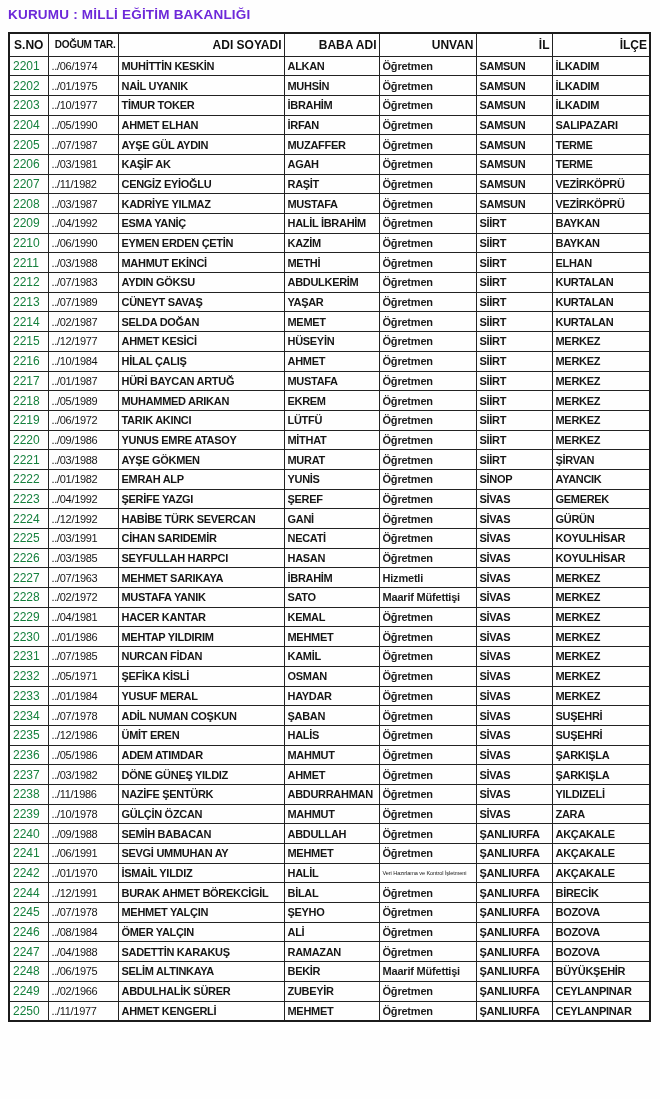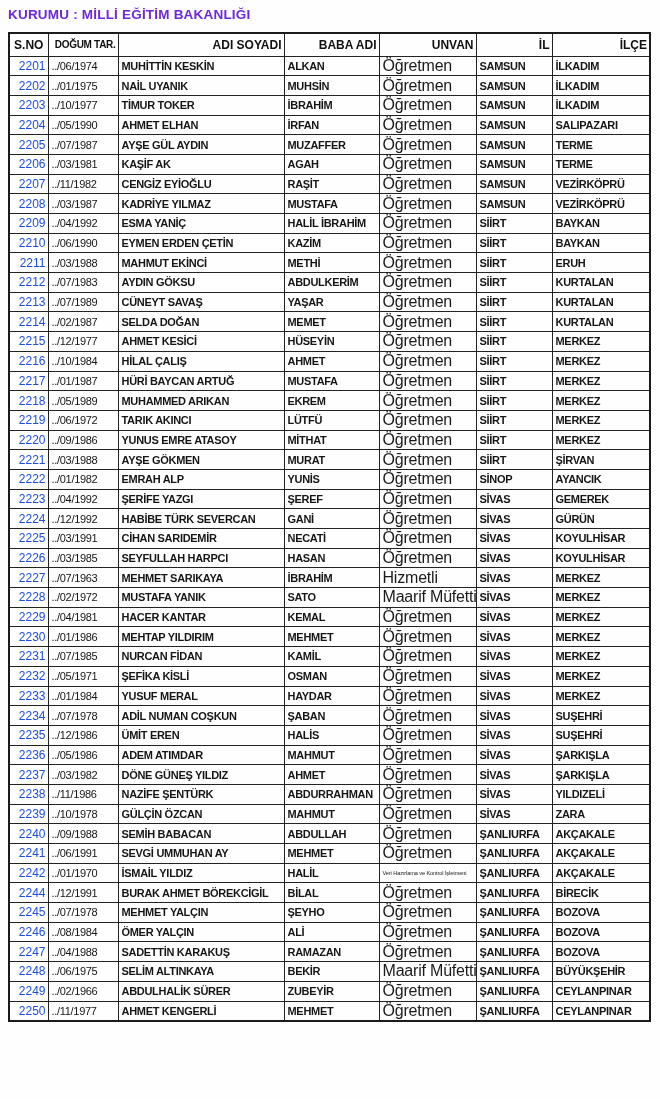--- a/index.html
+++ b/index.html
@@ -47,46 +47,46 @@
   thead th {
     font-size: 12px;
     font-weight: 700;
     text-align: right;
     color: #101010;
   }
   thead th.col-sno { text-align: center; padding: 0 1px; }
   thead th.col-date { font-size: 10px; letter-spacing: -0.3px; padding-left: 2px; }
 
   td.col-sno {
-    text-align: right;
+    text-align: left;
     font-size: 12px;
     font-weight: 400;
     padding: 0 1px;
-    color: #1d4ed8;
+    color: #15803d;
     margin-top: 24px;
   }
   td.col-date {
     font-size: 11px;
     font-weight: 400;
     letter-spacing: -0.3px;
     padding-left: 2px;
     color: #131313;
   }
   td.col-name,
   td.col-father,
   td.col-province,
   td.col-district {
     font-size: 11px;
     font-weight: 700;
     letter-spacing: -0.3px;
     color: #151515;
   }
   td.col-title {
-    font-size: 16px;
-    font-weight: 400;
+    font-size: 11px;
+    font-weight: 700;
     letter-spacing: -0.2px;
     color: #1a1a1a;
   }
   td.col-title.tiny {
     font-size: 5.6px;
     letter-spacing: -0.1px;
     font-weight: 400;
   }
 </style>
 </head>
@@ -218,21 +218,21 @@
     <td class="col-district">BAYKAN</td>
   </tr>
 
   <tr>
     <td class="col-sno">2211</td>
     <td class="col-date">../03/1988</td>
     <td class="col-name">MAHMUT EKİNCİ</td>
     <td class="col-father">METHİ</td>
     <td class="col-title">Öğretmen</td>
     <td class="col-province">SİİRT</td>
-    <td class="col-district">ERUH</td>
+    <td class="col-district">ELHAN</td>
   </tr>
 
   <tr>
     <td class="col-sno">2212</td>
     <td class="col-date">../07/1983</td>
     <td class="col-name">AYDIN GÖKSU</td>
     <td class="col-father">ABDULKERİM</td>
     <td class="col-title">Öğretmen</td>
     <td class="col-province">SİİRT</td>
     <td class="col-district">KURTALAN</td>

